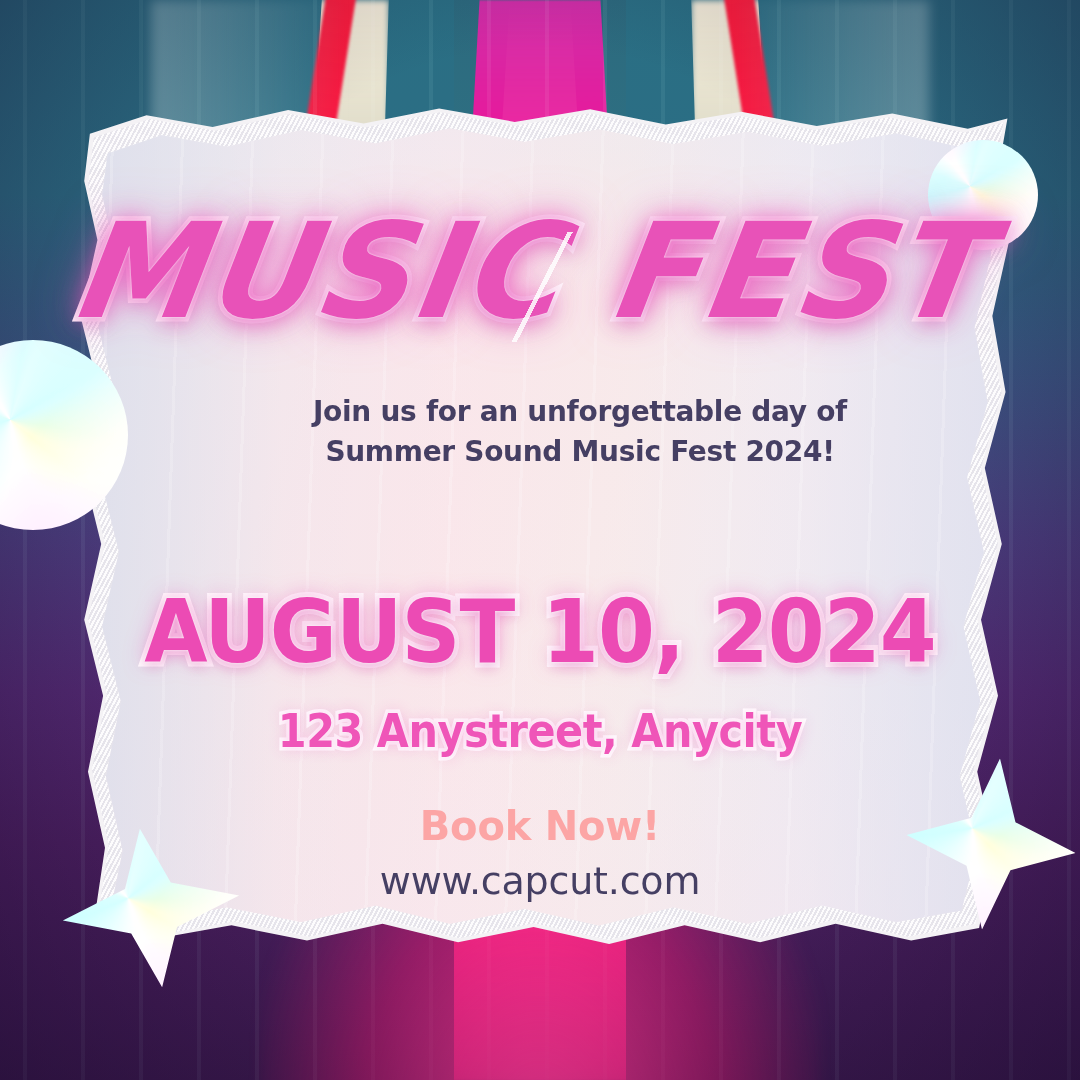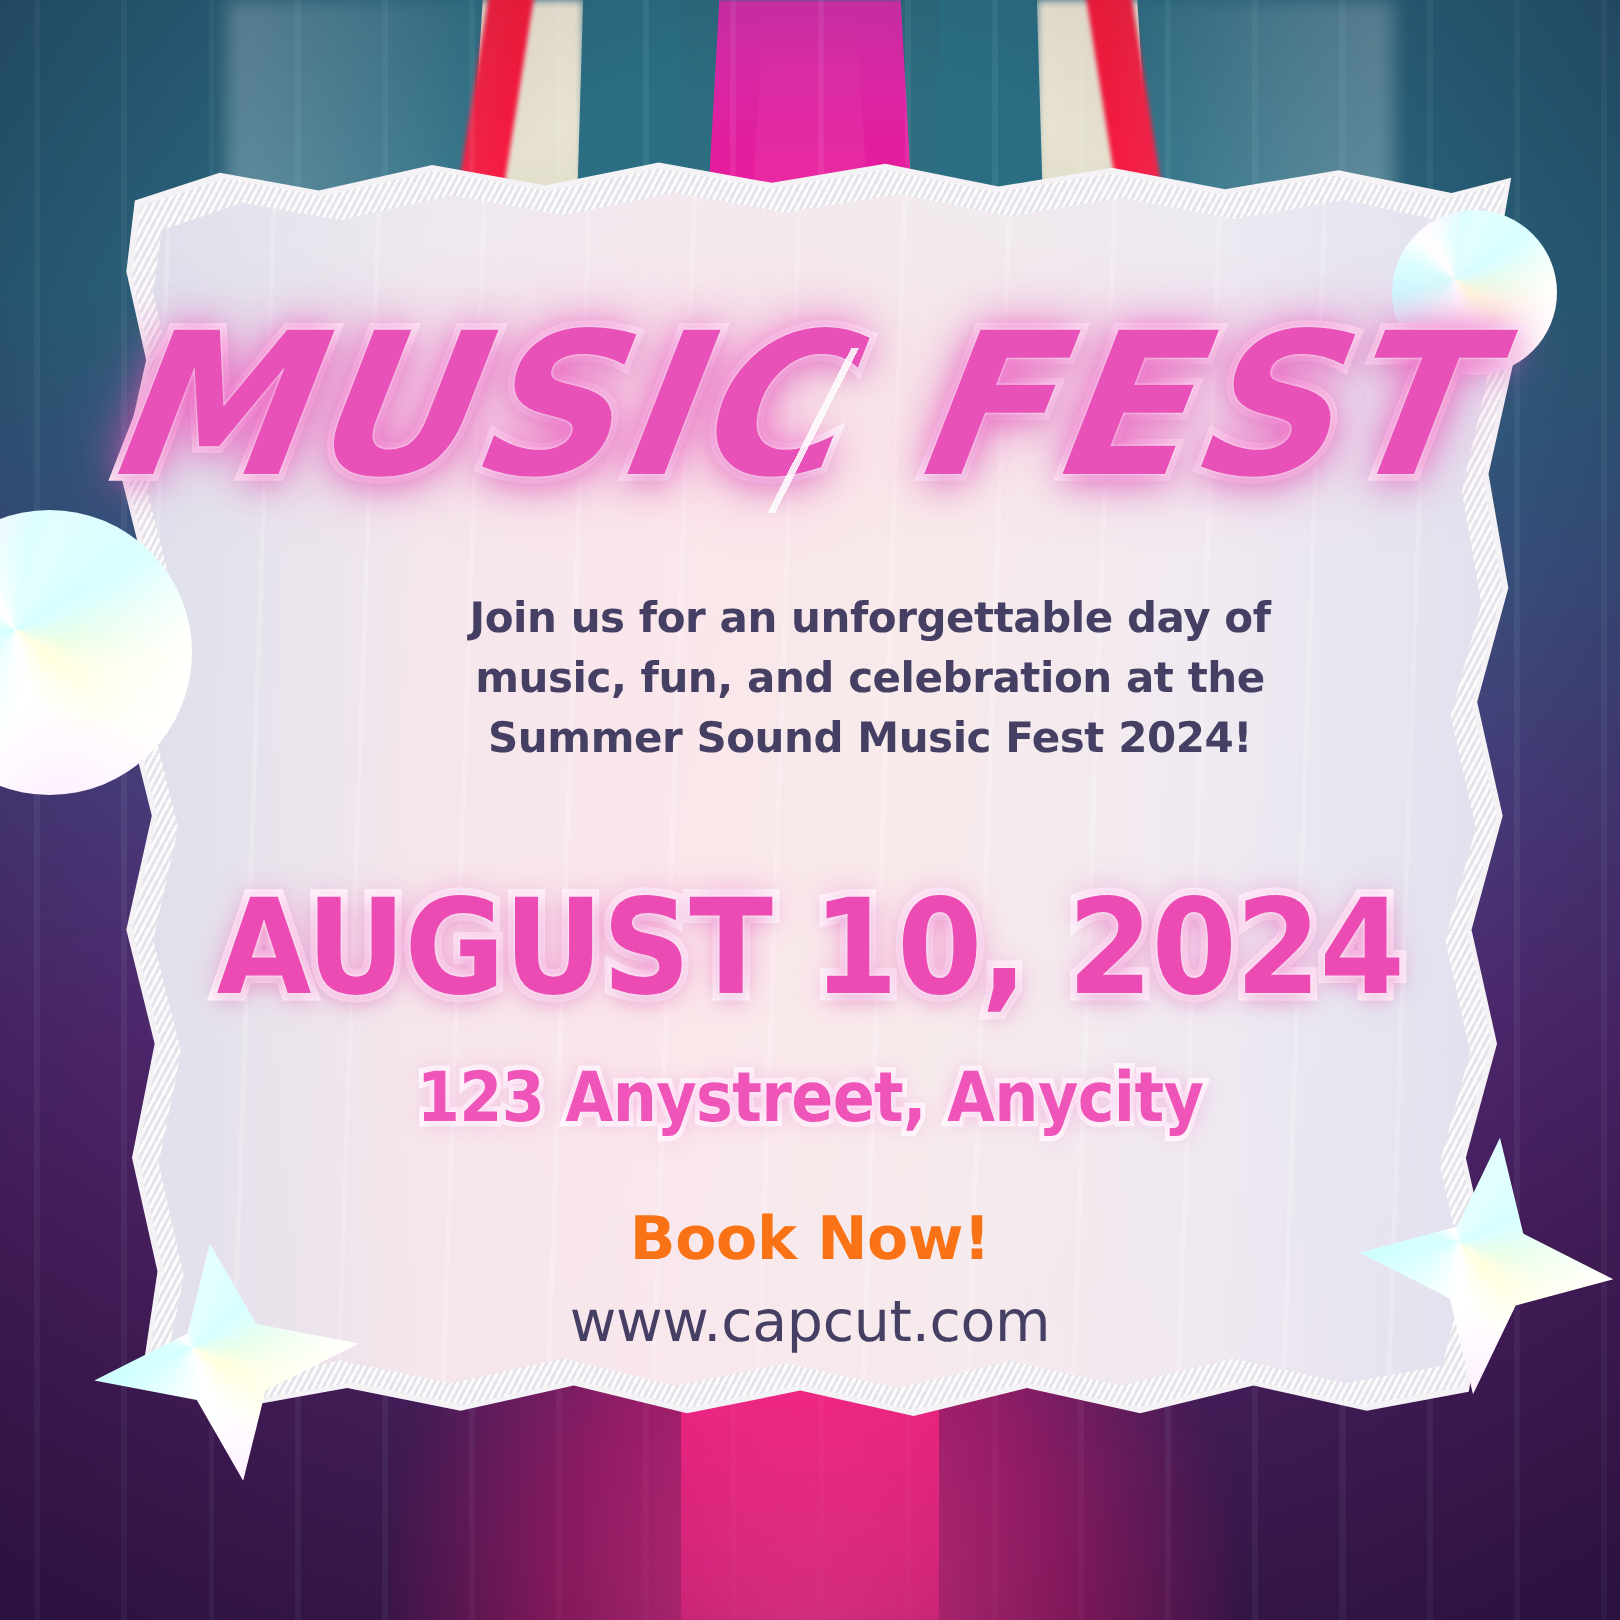--- a/index.html
+++ b/index.html
@@ -246,21 +246,21 @@
     paint-order:stroke fill;
     transform:scaleX(.9);
     text-shadow:0 0 2px #fff, 0 0 16px rgba(240,90,190,.45);
     white-space:nowrap;
   }
 
   .cta{
     position:absolute;top:806px;left:0;right:0;text-align:center;
     font-family:"DejaVu Sans", sans-serif;
     font-weight:700;font-size:40px;line-height:1;
-    color:#f97316;
+    color:#fca5a5;
     letter-spacing:-.2px;
   }
   .url{
     position:absolute;top:862px;left:0;right:0;text-align:center;
     font-family:"DejaVu Sans", sans-serif;
     font-weight:400;font-size:38px;line-height:1;
     color:#453f63;
     letter-spacing:-.2px;
   }
 </style>
@@ -322,21 +322,20 @@
   <div class="holo holo-star-bl"></div>
   <div class="holo holo-star-br"></div>
 
   <div class="content">
 
     <div class="title">MUSIC FEST</div>
     <div class="title-streak"></div>
 
     <div class="subtitle">
       <div>Join us for an unforgettable day of</div>
-      <div>music, fun, and celebration at the</div>
       <div>Summer Sound Music Fest 2024!</div>
     </div>
 
     <div class="date">AUGUST 10, 2024</div>
     <div class="address">123 Anystreet, Anycity</div>
     <div class="cta">Book Now!</div>
     <div class="url">www.capcut.com</div>
 
   </div>
 </div>

